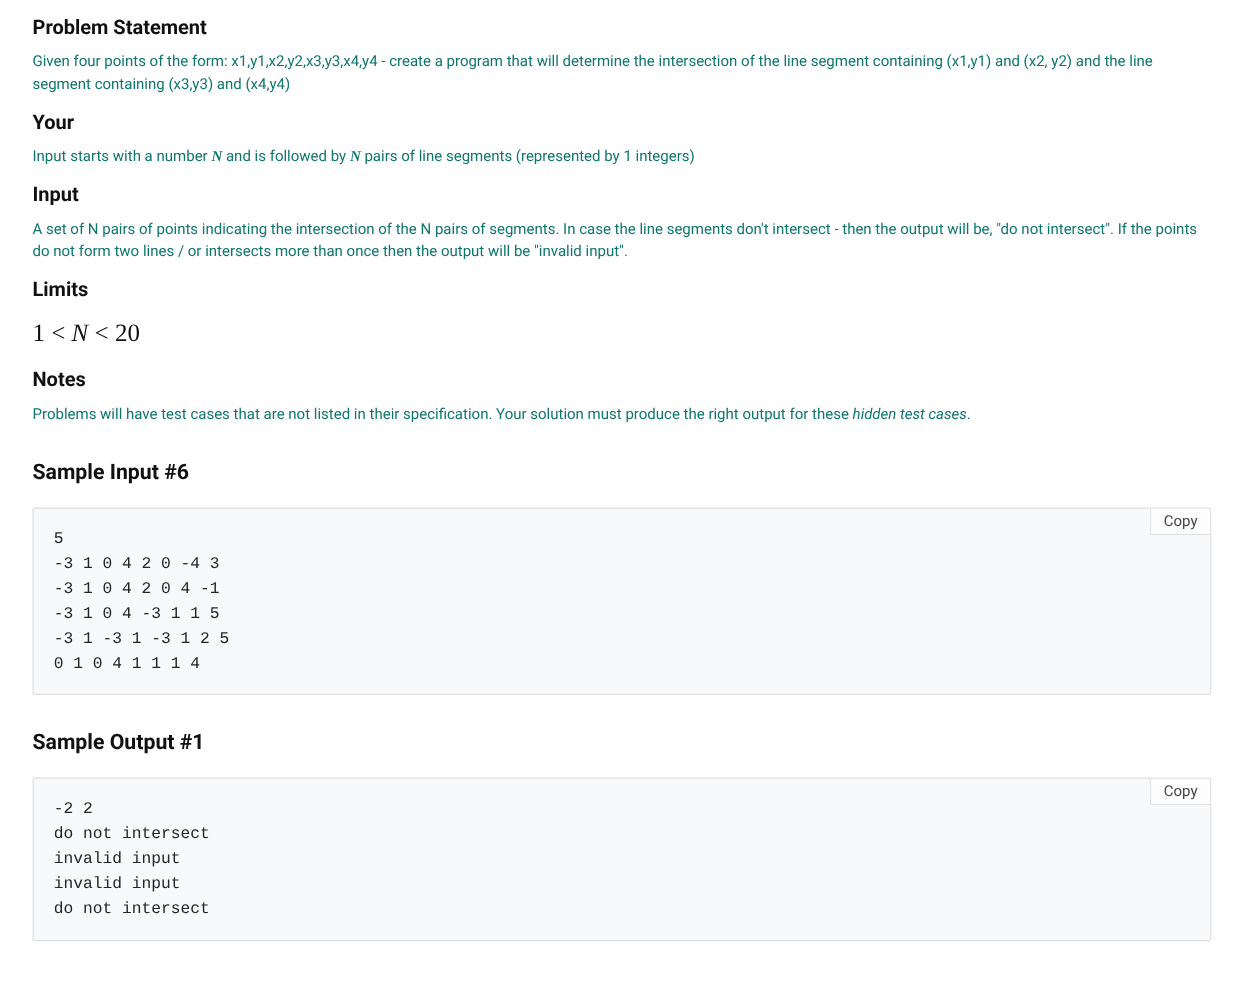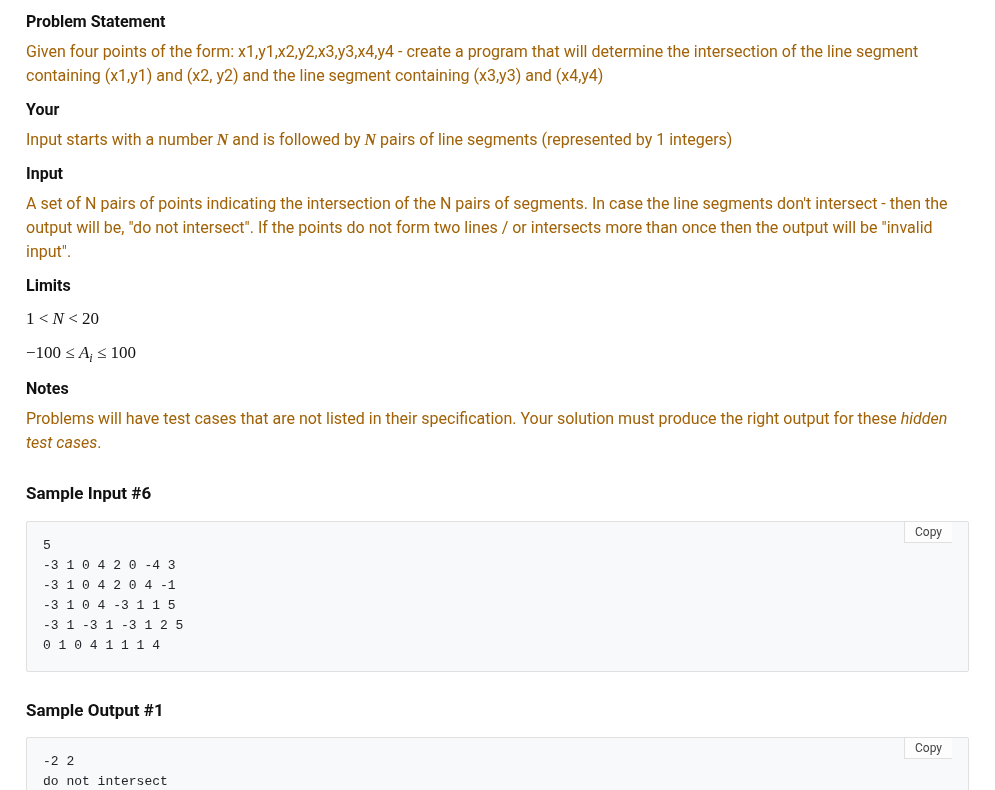--- a/index.html
+++ b/index.html
@@ -26,36 +26,36 @@
     h3.section-heading.first {
       margin-top: 0;
     }
     h3.section-heading.notes,
     h3.section-heading.limits,
     h3.section-heading.output,
     h3.section-heading.input {
       margin-top: 10px;
     }
     p.body-text {
-      font-size: 16px;
-      color: #a16207;
+      font-size: 12px;
+      color: #0f766e;
       margin-bottom: 8px;
     }
     .math-var {
       font-family: "Cambria Math", "Times New Roman", serif;
       font-style: italic;
       font-weight: 700;
     }
     .limits-block {
       margin-top: 6px;
       margin-bottom: 8px;
     }
     .limit-line {
       font-family: "Cambria Math", "Times New Roman", serif;
-      font-size: 17px;
+      font-size: 20px;
       margin: 8px 0;
       color: #111;
     }
     .limit-line .sub {
       font-size: 0.72em;
       vertical-align: sub;
       font-style: italic;
     }
     .notes-italic {
       font-style: italic;
@@ -79,21 +79,21 @@
     .code-block {
       font-family: "Consolas", "Menlo", "Courier New", monospace;
       font-size: 13px;
       white-space: pre;
       color: #212529;
       line-height: 1.55;
     }
     .copy-btn {
       position: absolute;
       top: 0;
-      right: 16px;
+      right: 0;
       border: none;
       border-left: 1px solid #e0e0e0;
       border-bottom: 1px solid #e0e0e0;
       background: #fdfdfd;
       font-size: 12px;
       padding: 3px 10px;
       color: #444;
       cursor: pointer;
       font-family: inherit;
       border-radius: 0 2px 0 0;
@@ -115,27 +115,20 @@
 
 <h3 class="section-heading limits">Limits</h3>
 <div class="limits-block">
   <div class="limit-line">
     <span>1</span>
     <span>&lt;</span>
     <span style="font-style:italic">N</span>
     <span>&lt;</span>
     <span>20</span>
   </div>
-  <div class="limit-line">
-    <span>−100</span>
-    <span>≤</span>
-    <span style="font-style:italic">A</span><span class="sub">i</span>
-    <span>≤</span>
-    <span>100</span>
-  </div>
 </div>
 
 <h3 class="section-heading notes">Notes</h3>
 <p class="body-text">
   <span>Problems will have test cases that are not listed in their specification. Your solution must produce the right output for these </span><span class="notes-italic">hidden test cases</span><span>.</span>
 </p>
 
 <div class="sample-heading">Sample Input #6</div>
 <div class="code-block-wrapper">
   <button class="copy-btn">Copy</button>

